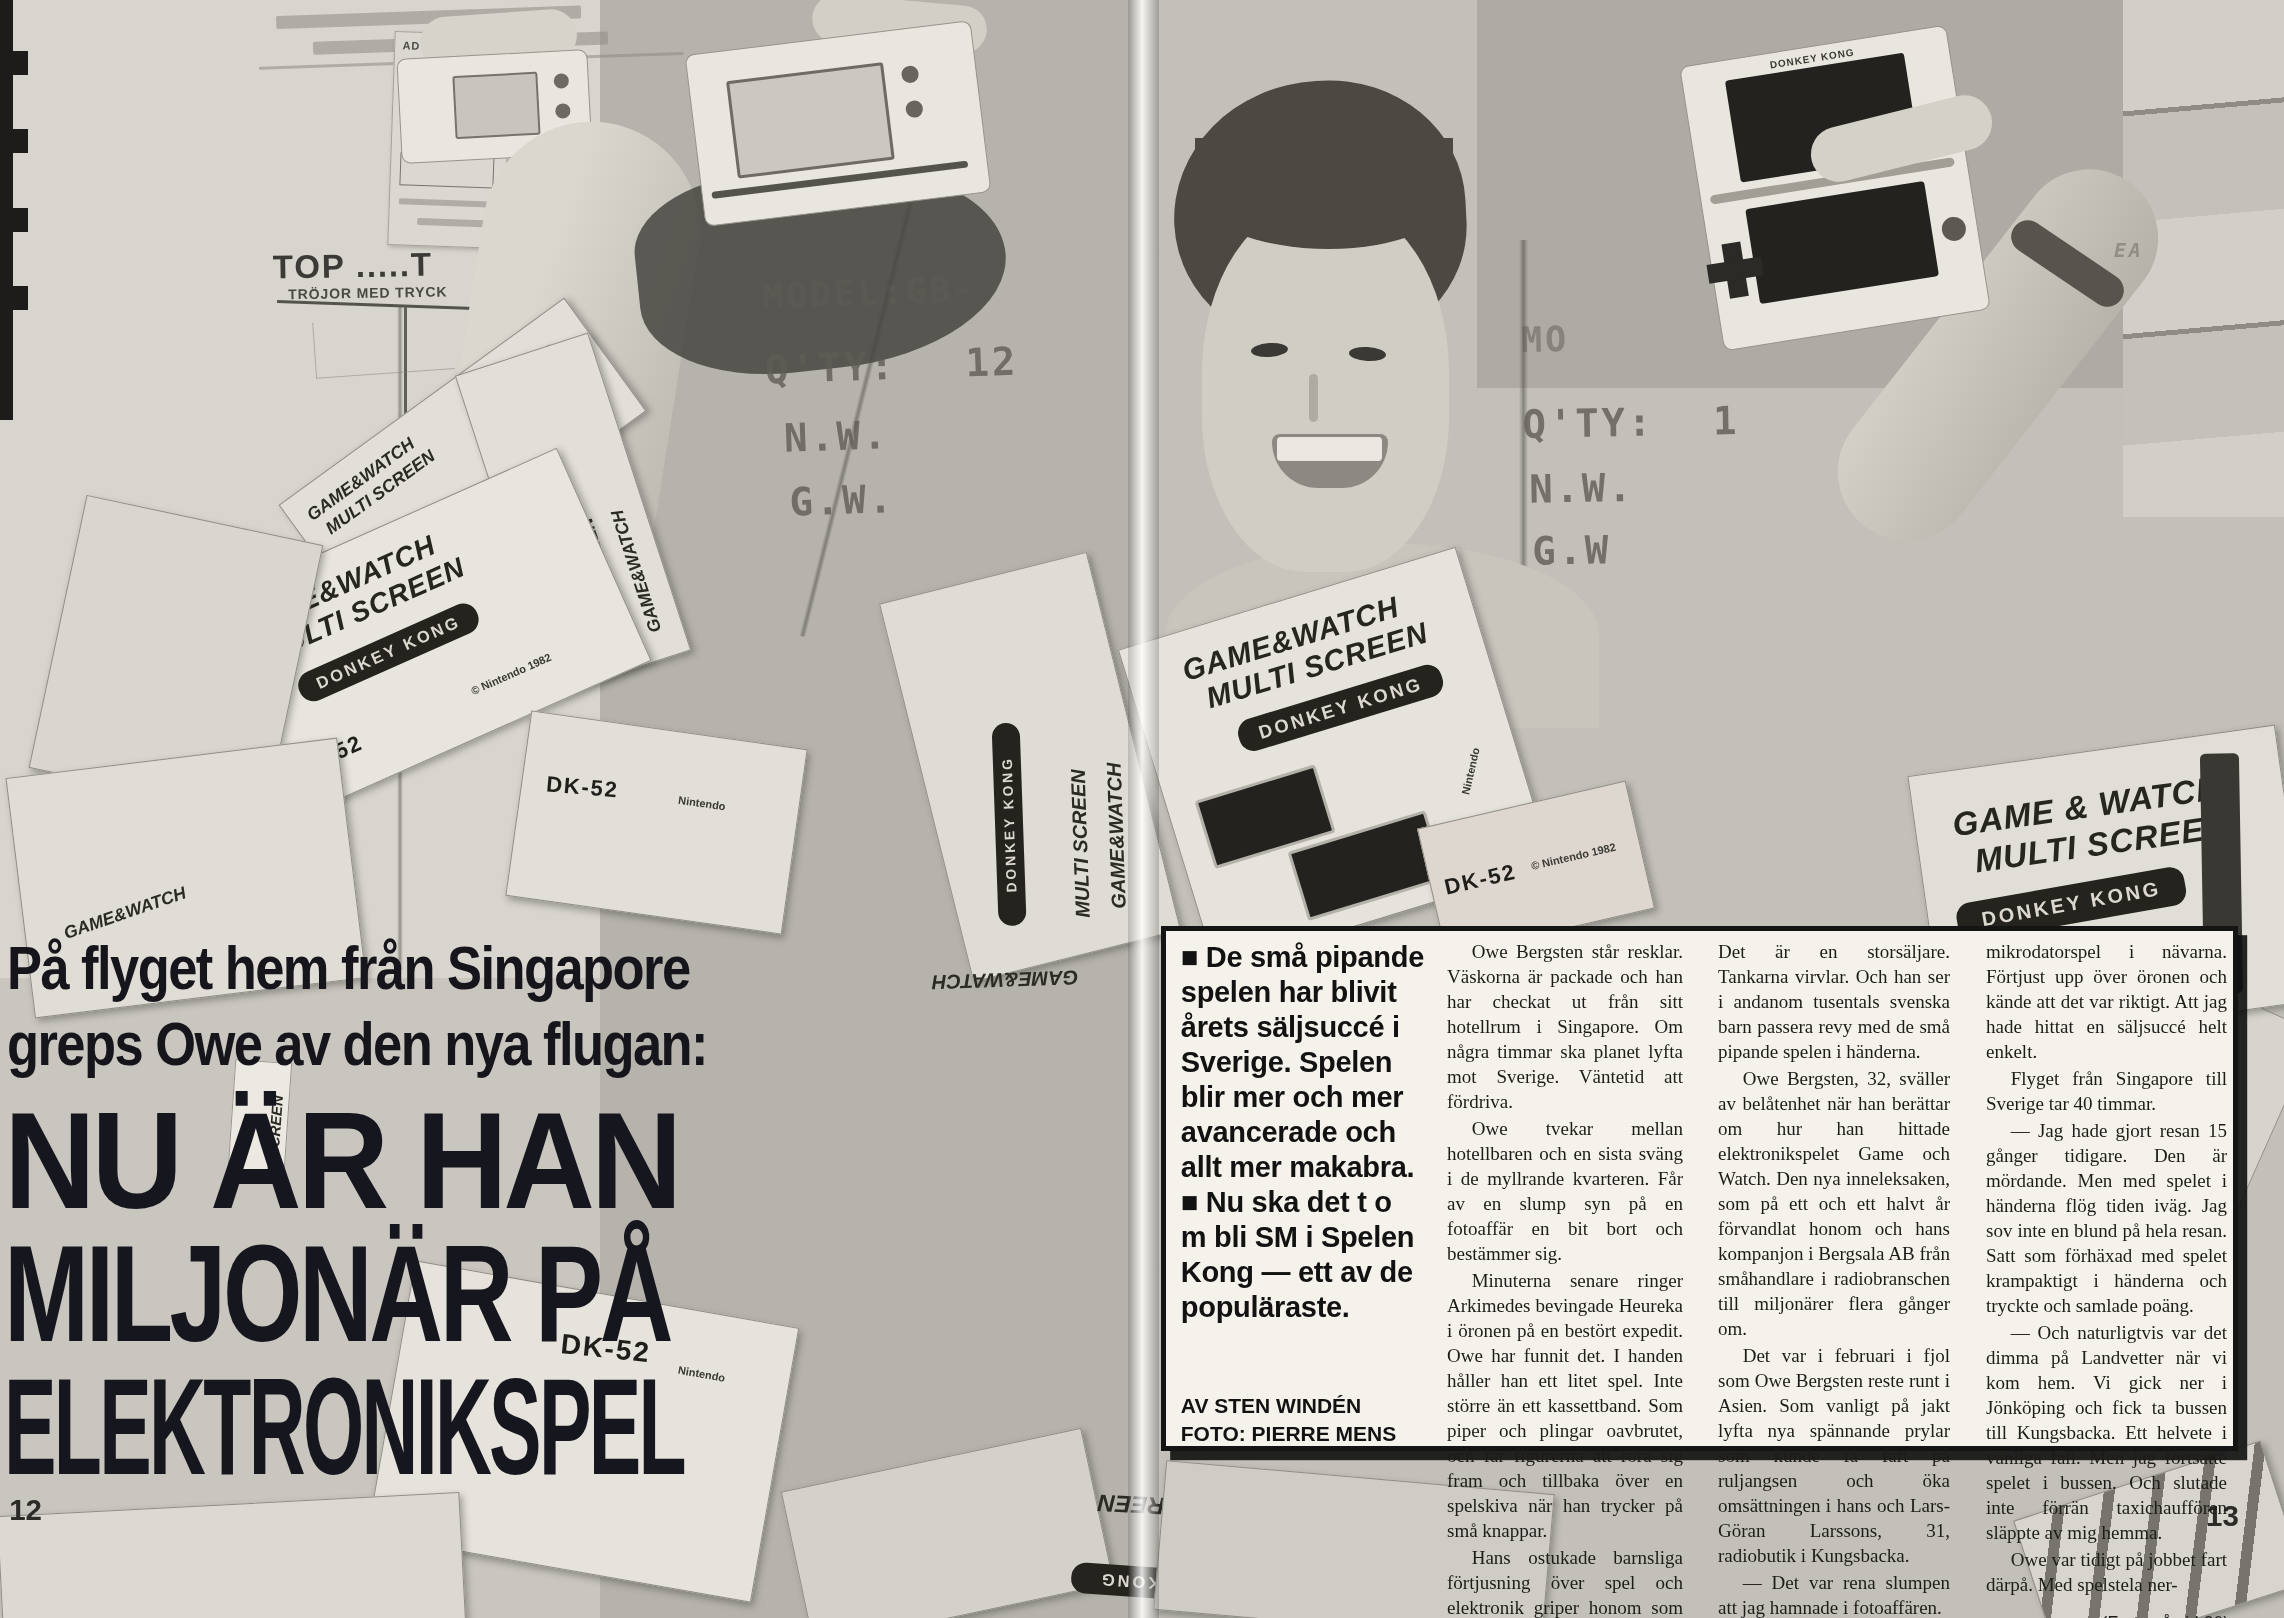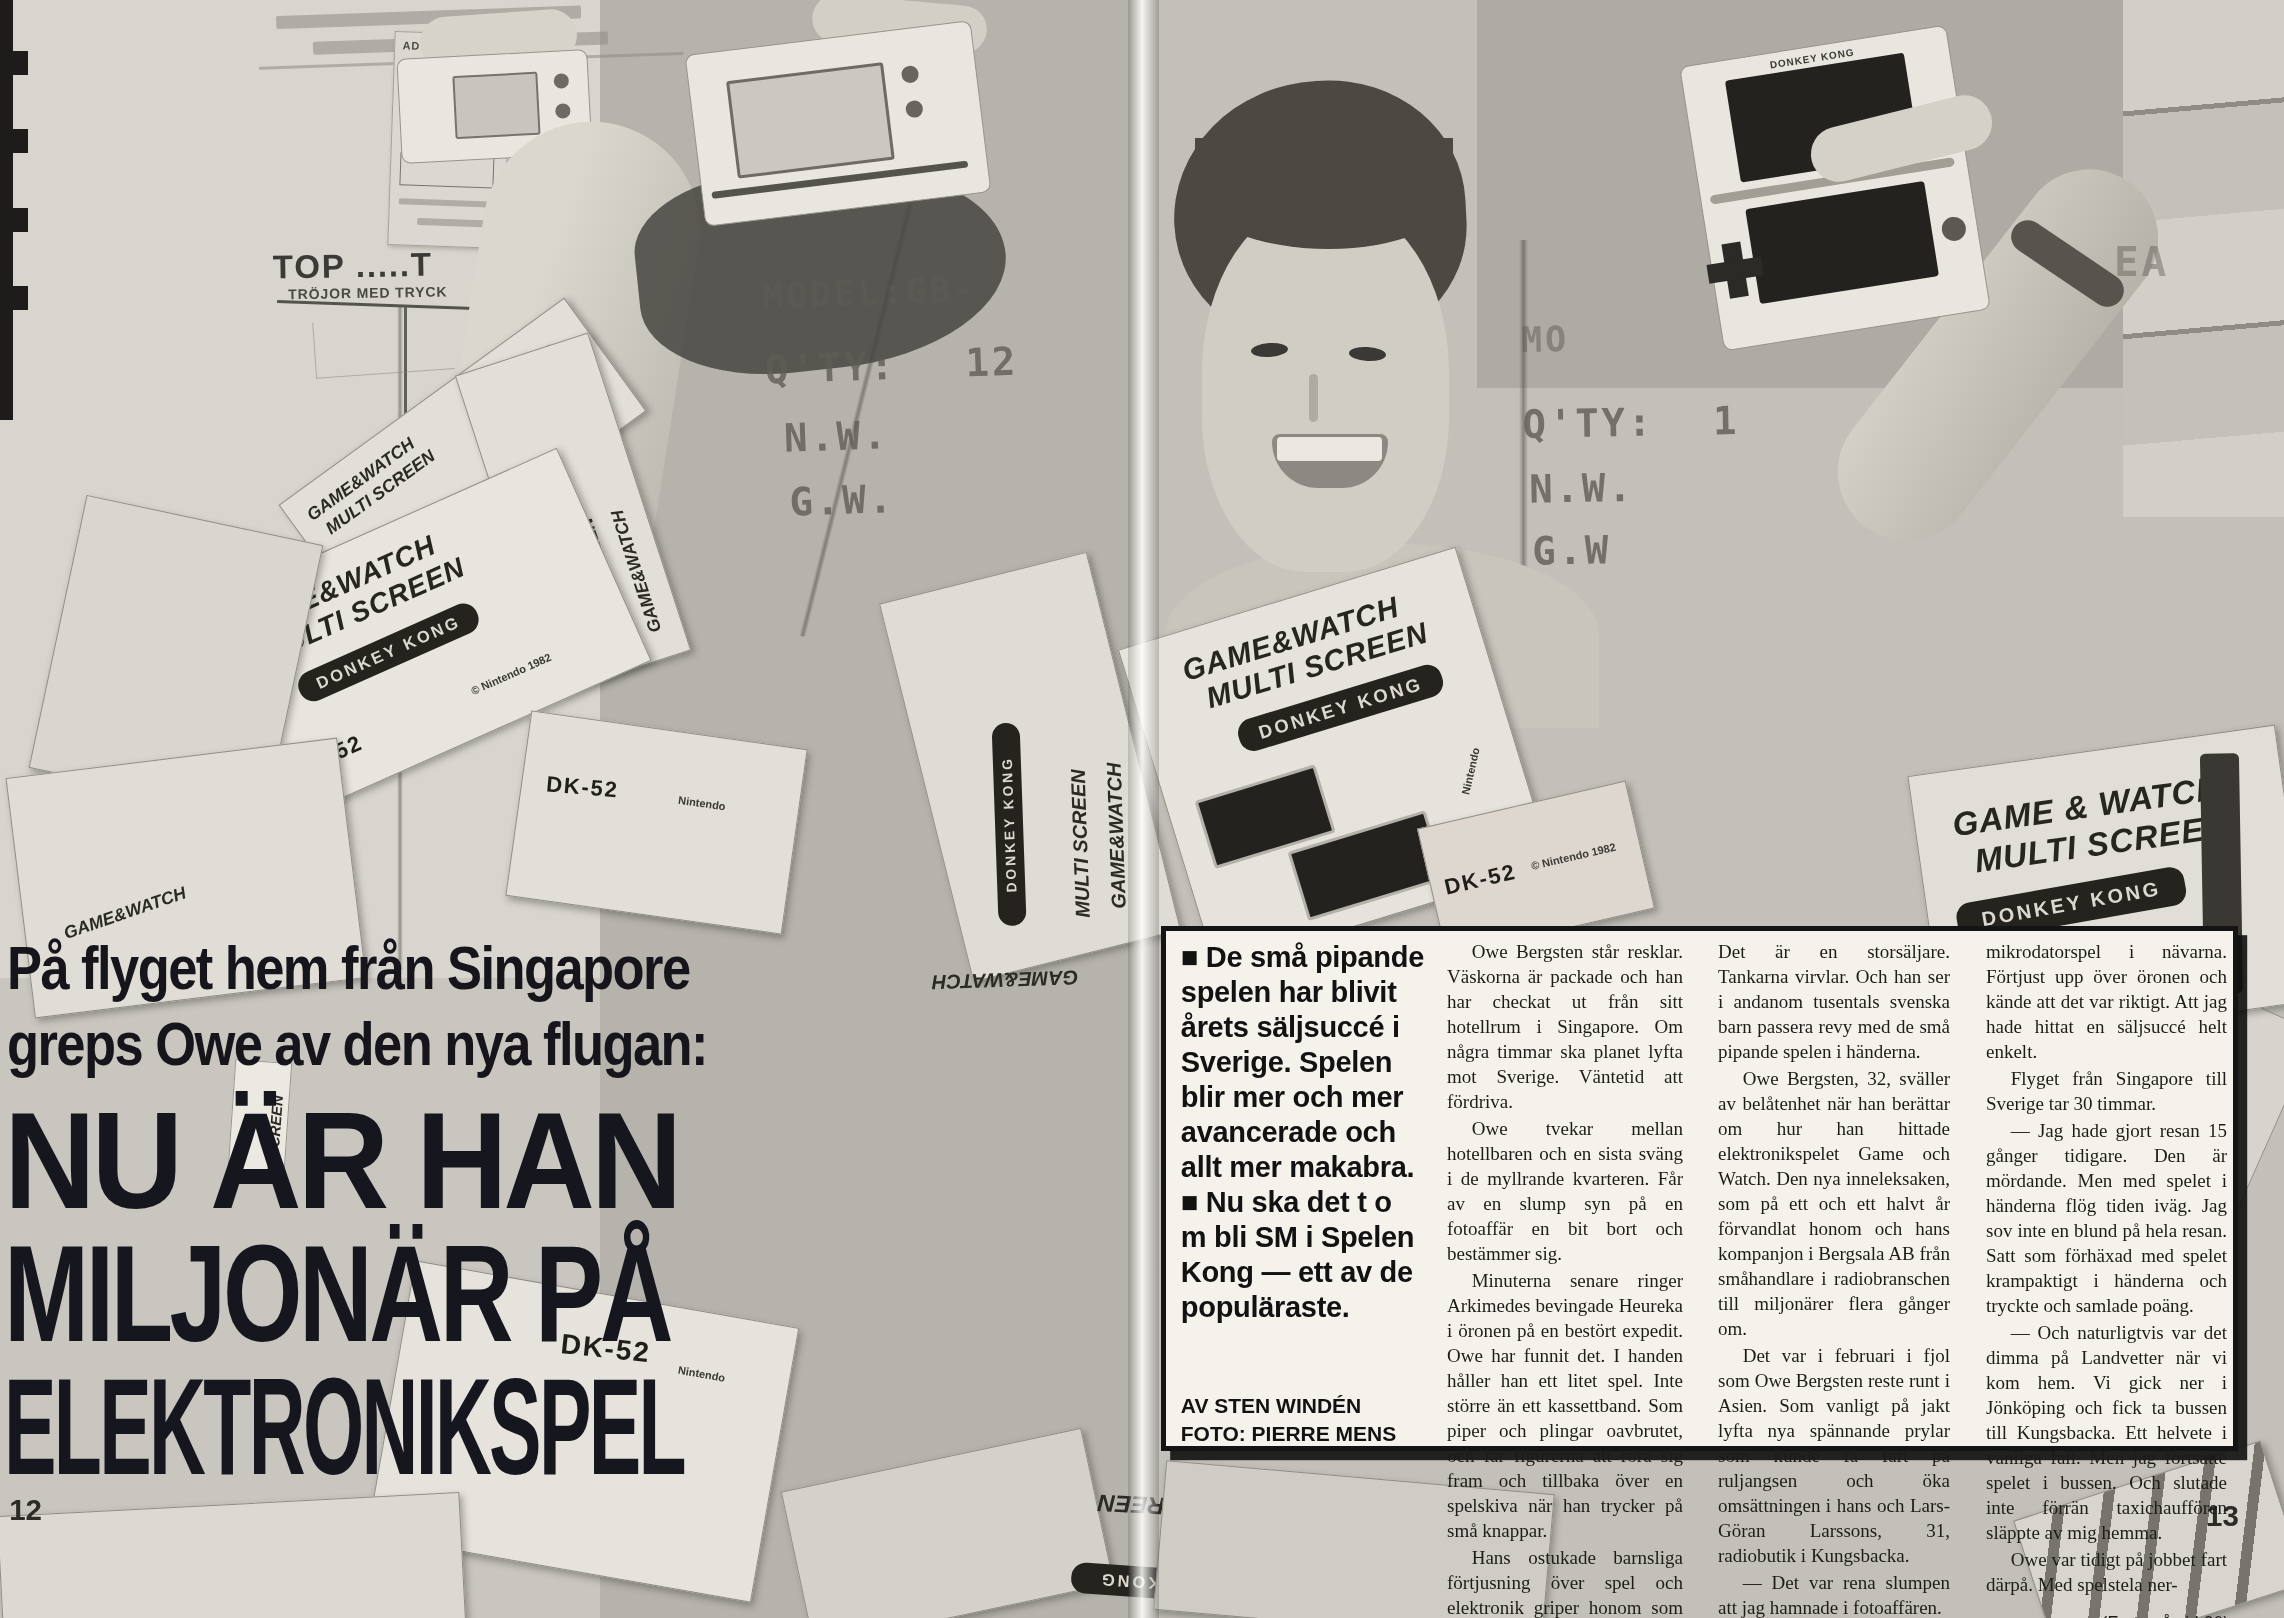--- a/index.html
+++ b/index.html
@@ -188,21 +188,21 @@
   <div class="abs" style="left:1523px;top:318px;transform:rotate(-1deg);z-index:1;">
     <div class="stencil" style="font-size:35px;opacity:.5;">MO</div>
     <div style="height:42px;"></div>
     <div><span class="stencil">Q'TY:</span>
          <span class="stencil" style="margin-left:55px;">1</span></div>
     <div style="height:20px;"></div>
     <div class="stencil" style="margin-left:5.5px;">N.W.</div>
     <div style="height:16.6px;"></div>
     <div class="stencil" style="margin-left:7.4px;">G.W</div>
   </div>
-  <div class="stencil abs" style="left:2114px;top:238px;font-size:41px;opacity:.45;z-index:1;">EA</div>
+  <div class="stencil abs" style="left:2114px;top:238px;font-size:20px;opacity:.45;z-index:1;font-style:italic;">EA</div>
 
   <div class="abs photo-box" style="left:1159px;top:591px;width:351px;height:332px;transform:rotate(-17deg);background:#e6e3dc;z-index:4;">
     <div class="gw-label" style="position:absolute;left:55px;top:24px;font-size:29.5px;">GAME&amp;WATCH</div>
     <div class="gw-label" style="position:absolute;left:70px;top:57px;font-size:29.5px;">MULTI SCREEN</div>
     <div class="dk-pill" style="position:absolute;left:89px;top:103px;width:212px;height:33px;font-size:18.5px;">DONKEY KONG</div>
     <div class="abs screen" style="left:28px;top:166px;width:120px;height:65px;border:3.7px solid #b4b1a9;"></div>
     <div class="abs screen" style="left:102px;top:242px;width:138px;height:66px;border:3.7px solid #b4b1a9;"></div>
     <div class="tiny" style="position:absolute;left:277px;top:212px;transform:rotate(-60deg);">Nintendo</div>
   </div>
 
@@ -250,21 +250,21 @@
     <div class="abs bodycol" style="left:550px;top:5.5px;width:236px;">
       <p>Det är en storsäljare. Tankarna virvlar. Och han ser i andanom tusentals svenska barn passera revy med de små pipande spelen i händerna.</p>
       <p class="ind">Owe Bergsten, 32, sväller av belåtenhet när han berättar om hur han hittade elektronikspelet Game och Watch. Den nya inneleksaken, som på ett och ett halvt år förvandlat honom och hans kompanjon i Bergsala AB från småhandlare i radiobranschen till miljonärer flera gånger om.</p>
       <p class="ind">Det var i februari i fjol som Owe Bergsten reste runt i Asien. Som vanligt på jakt lyfta nya spännande prylar som kunde få fart på ruljangsen och öka omsättningen i hans och Lars-Göran Larssons, 31, radiobutik i Kungsbacka.</p>
       <p class="ind">— Det var rena slumpen att jag hamnade i fotoaffären.</p>
       <p class="ind">— Men plötsligt stod jag som förhäxad med mitt första</p>
     </div>
 
     <div class="abs bodycol" style="left:818px;top:5.5px;width:245px;">
       <p>mikrodatorspel i nävarna. Förtjust upp över öronen och kände att det var riktigt. Att jag hade hittat en säljsuccé helt enkelt.</p>
-      <p class="ind">Flyget från Singapore till Sverige tar 30 timmar.</p>
+      <p class="ind">Flyget från Singapore till Sverige tar 40 timmar.</p>
       <p class="ind">— Jag hade gjort resan 15 gånger tidigare. Den är mördande. Men med spelet i händerna flög tiden iväg. Jag sov inte en blund på hela resan. Satt som förhäxad med spelet krampaktigt i händerna och tryckte och samlade poäng.</p>
       <p class="ind">— Och naturligtvis var det dimma på Landvetter när vi kom hem. Vi gick ner i Jönköping och fick ta bussen till Kungsbacka. Ett helvete i vanliga fall. Men jag fortsatte spelet i bussen. Och slutade inte förrän taxichauffören släppte av mig hemma.</p>
       <p class="ind">Owe var tidigt på jobbet fart därpå. Med spelstela ner-</p>
       <div class="forts">(Forts på sid 30)</div>
     </div>
   </div>
 
   <div class="abs pagenum" style="left:9.2px;top:1493px;">12</div>
   <div class="abs pagenum" style="left:2206px;top:1499px;">13</div>
 

